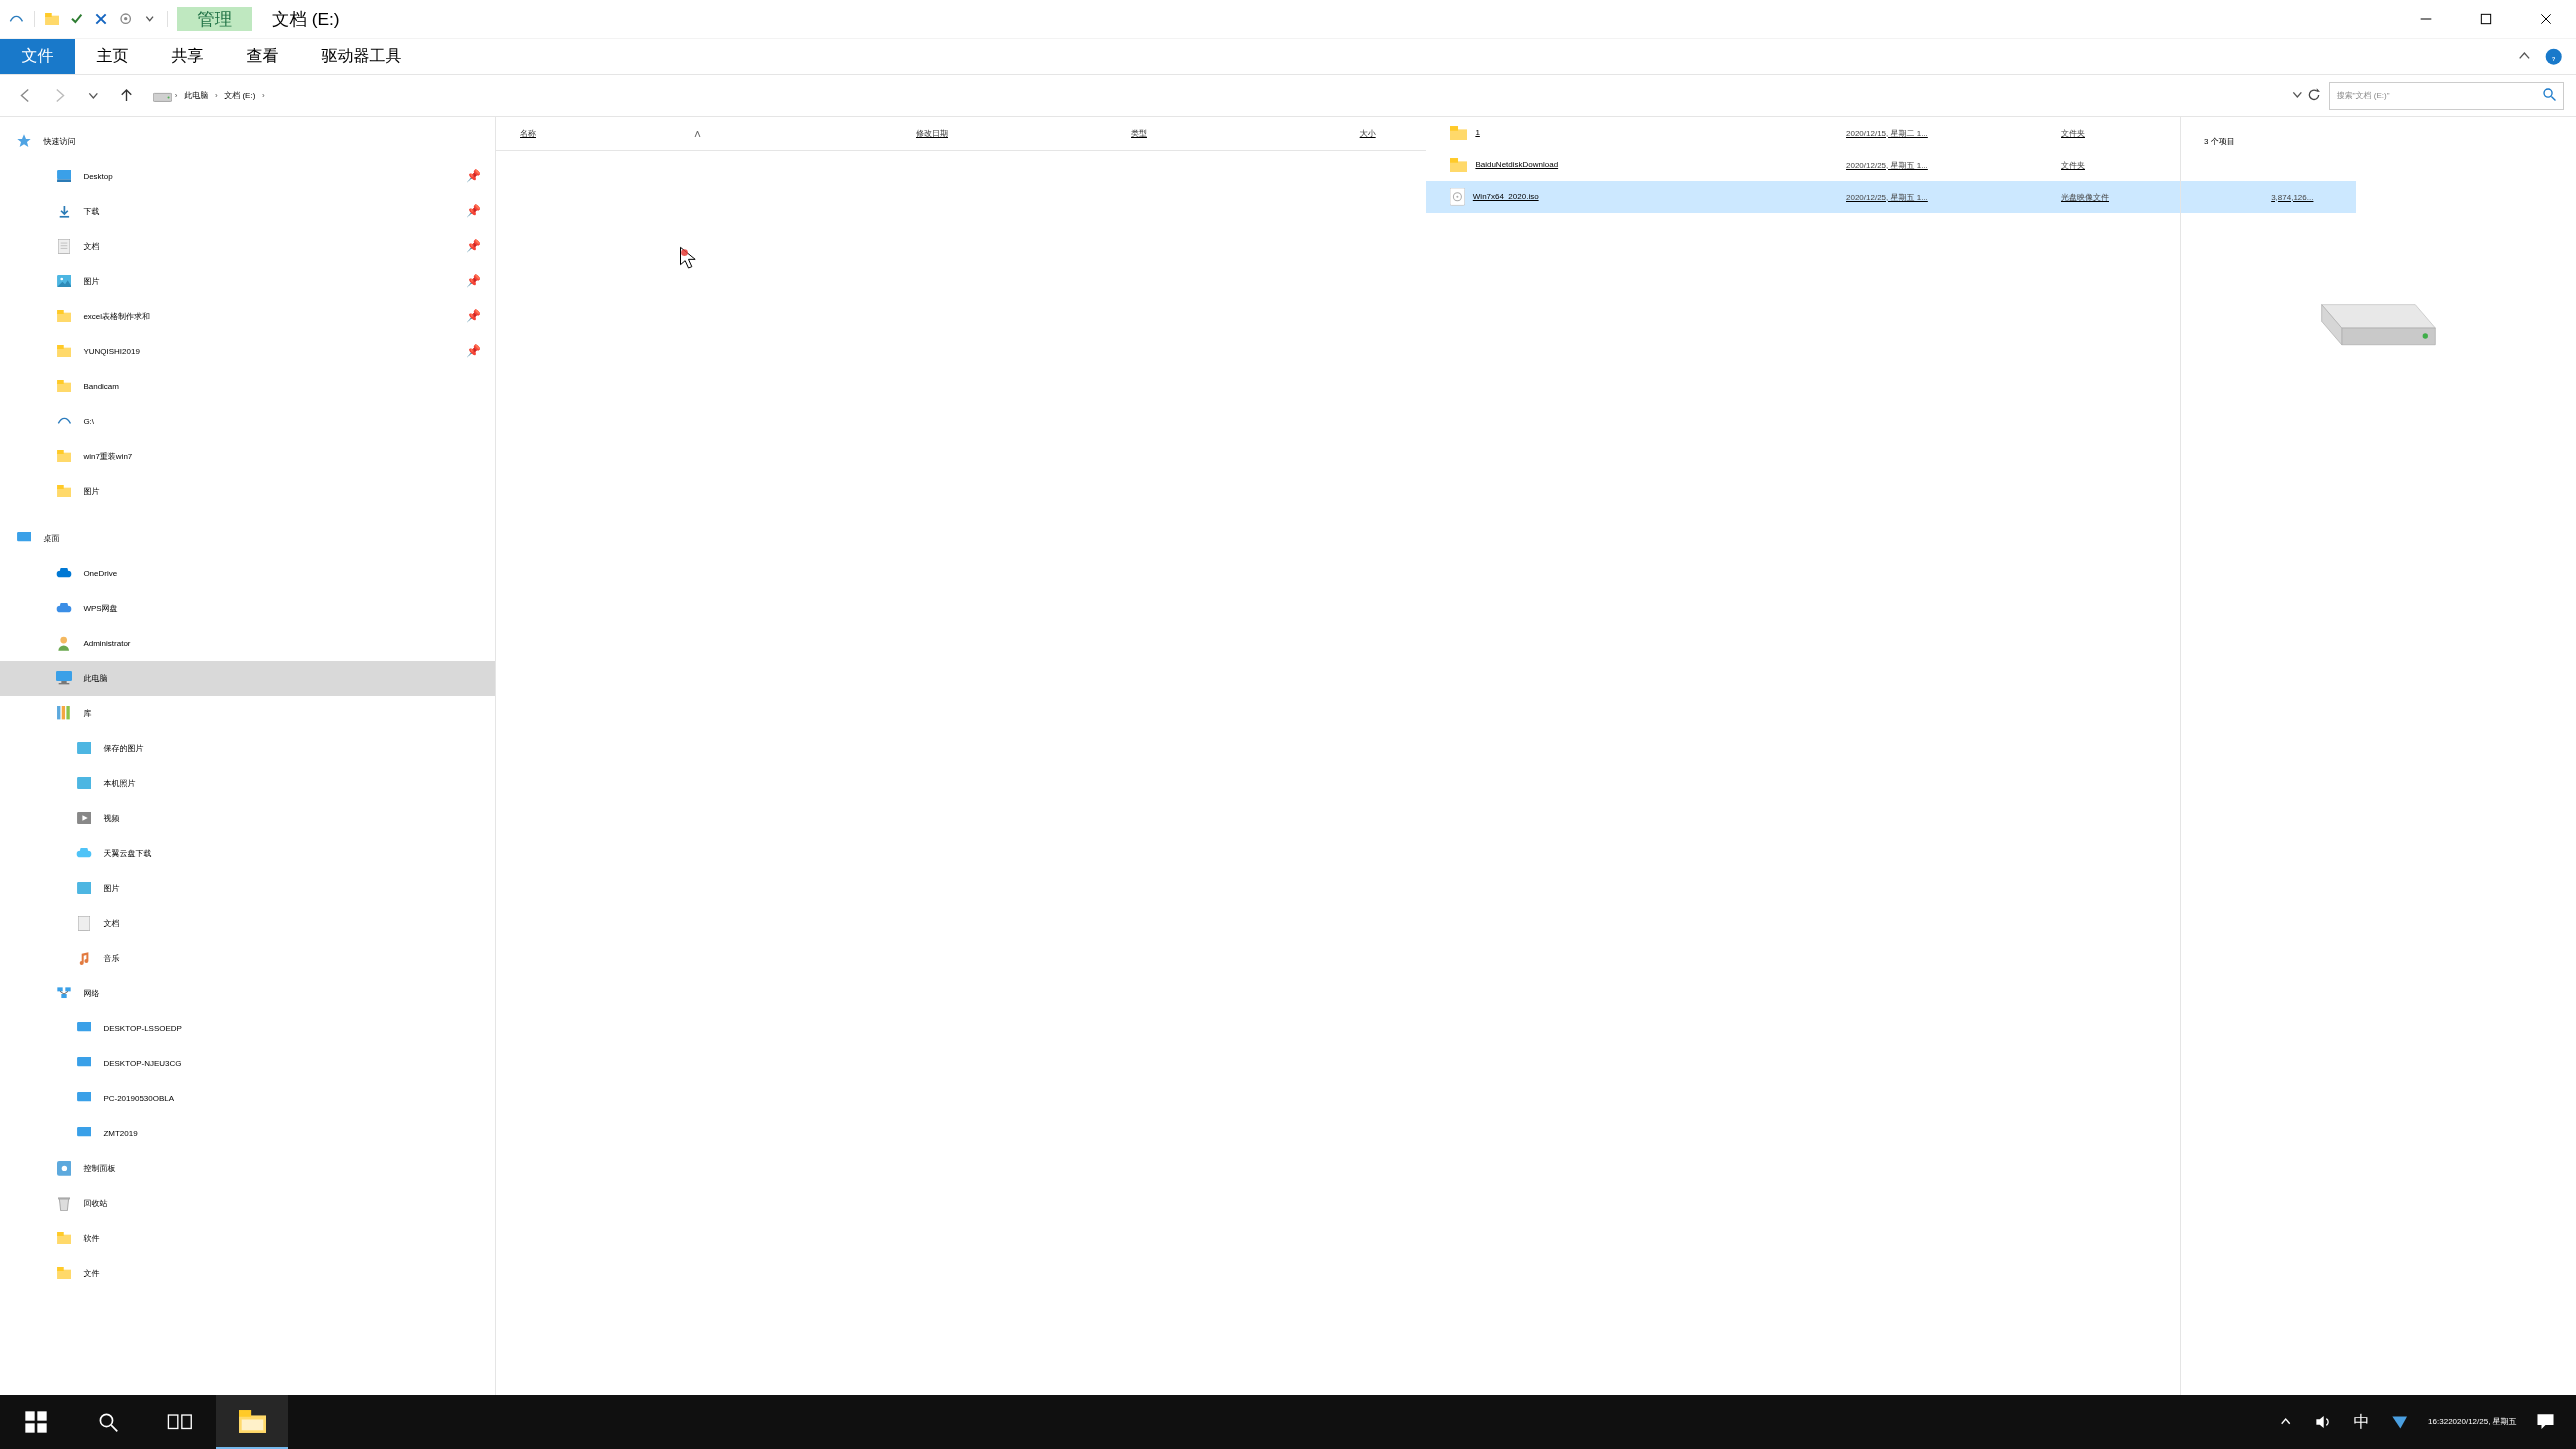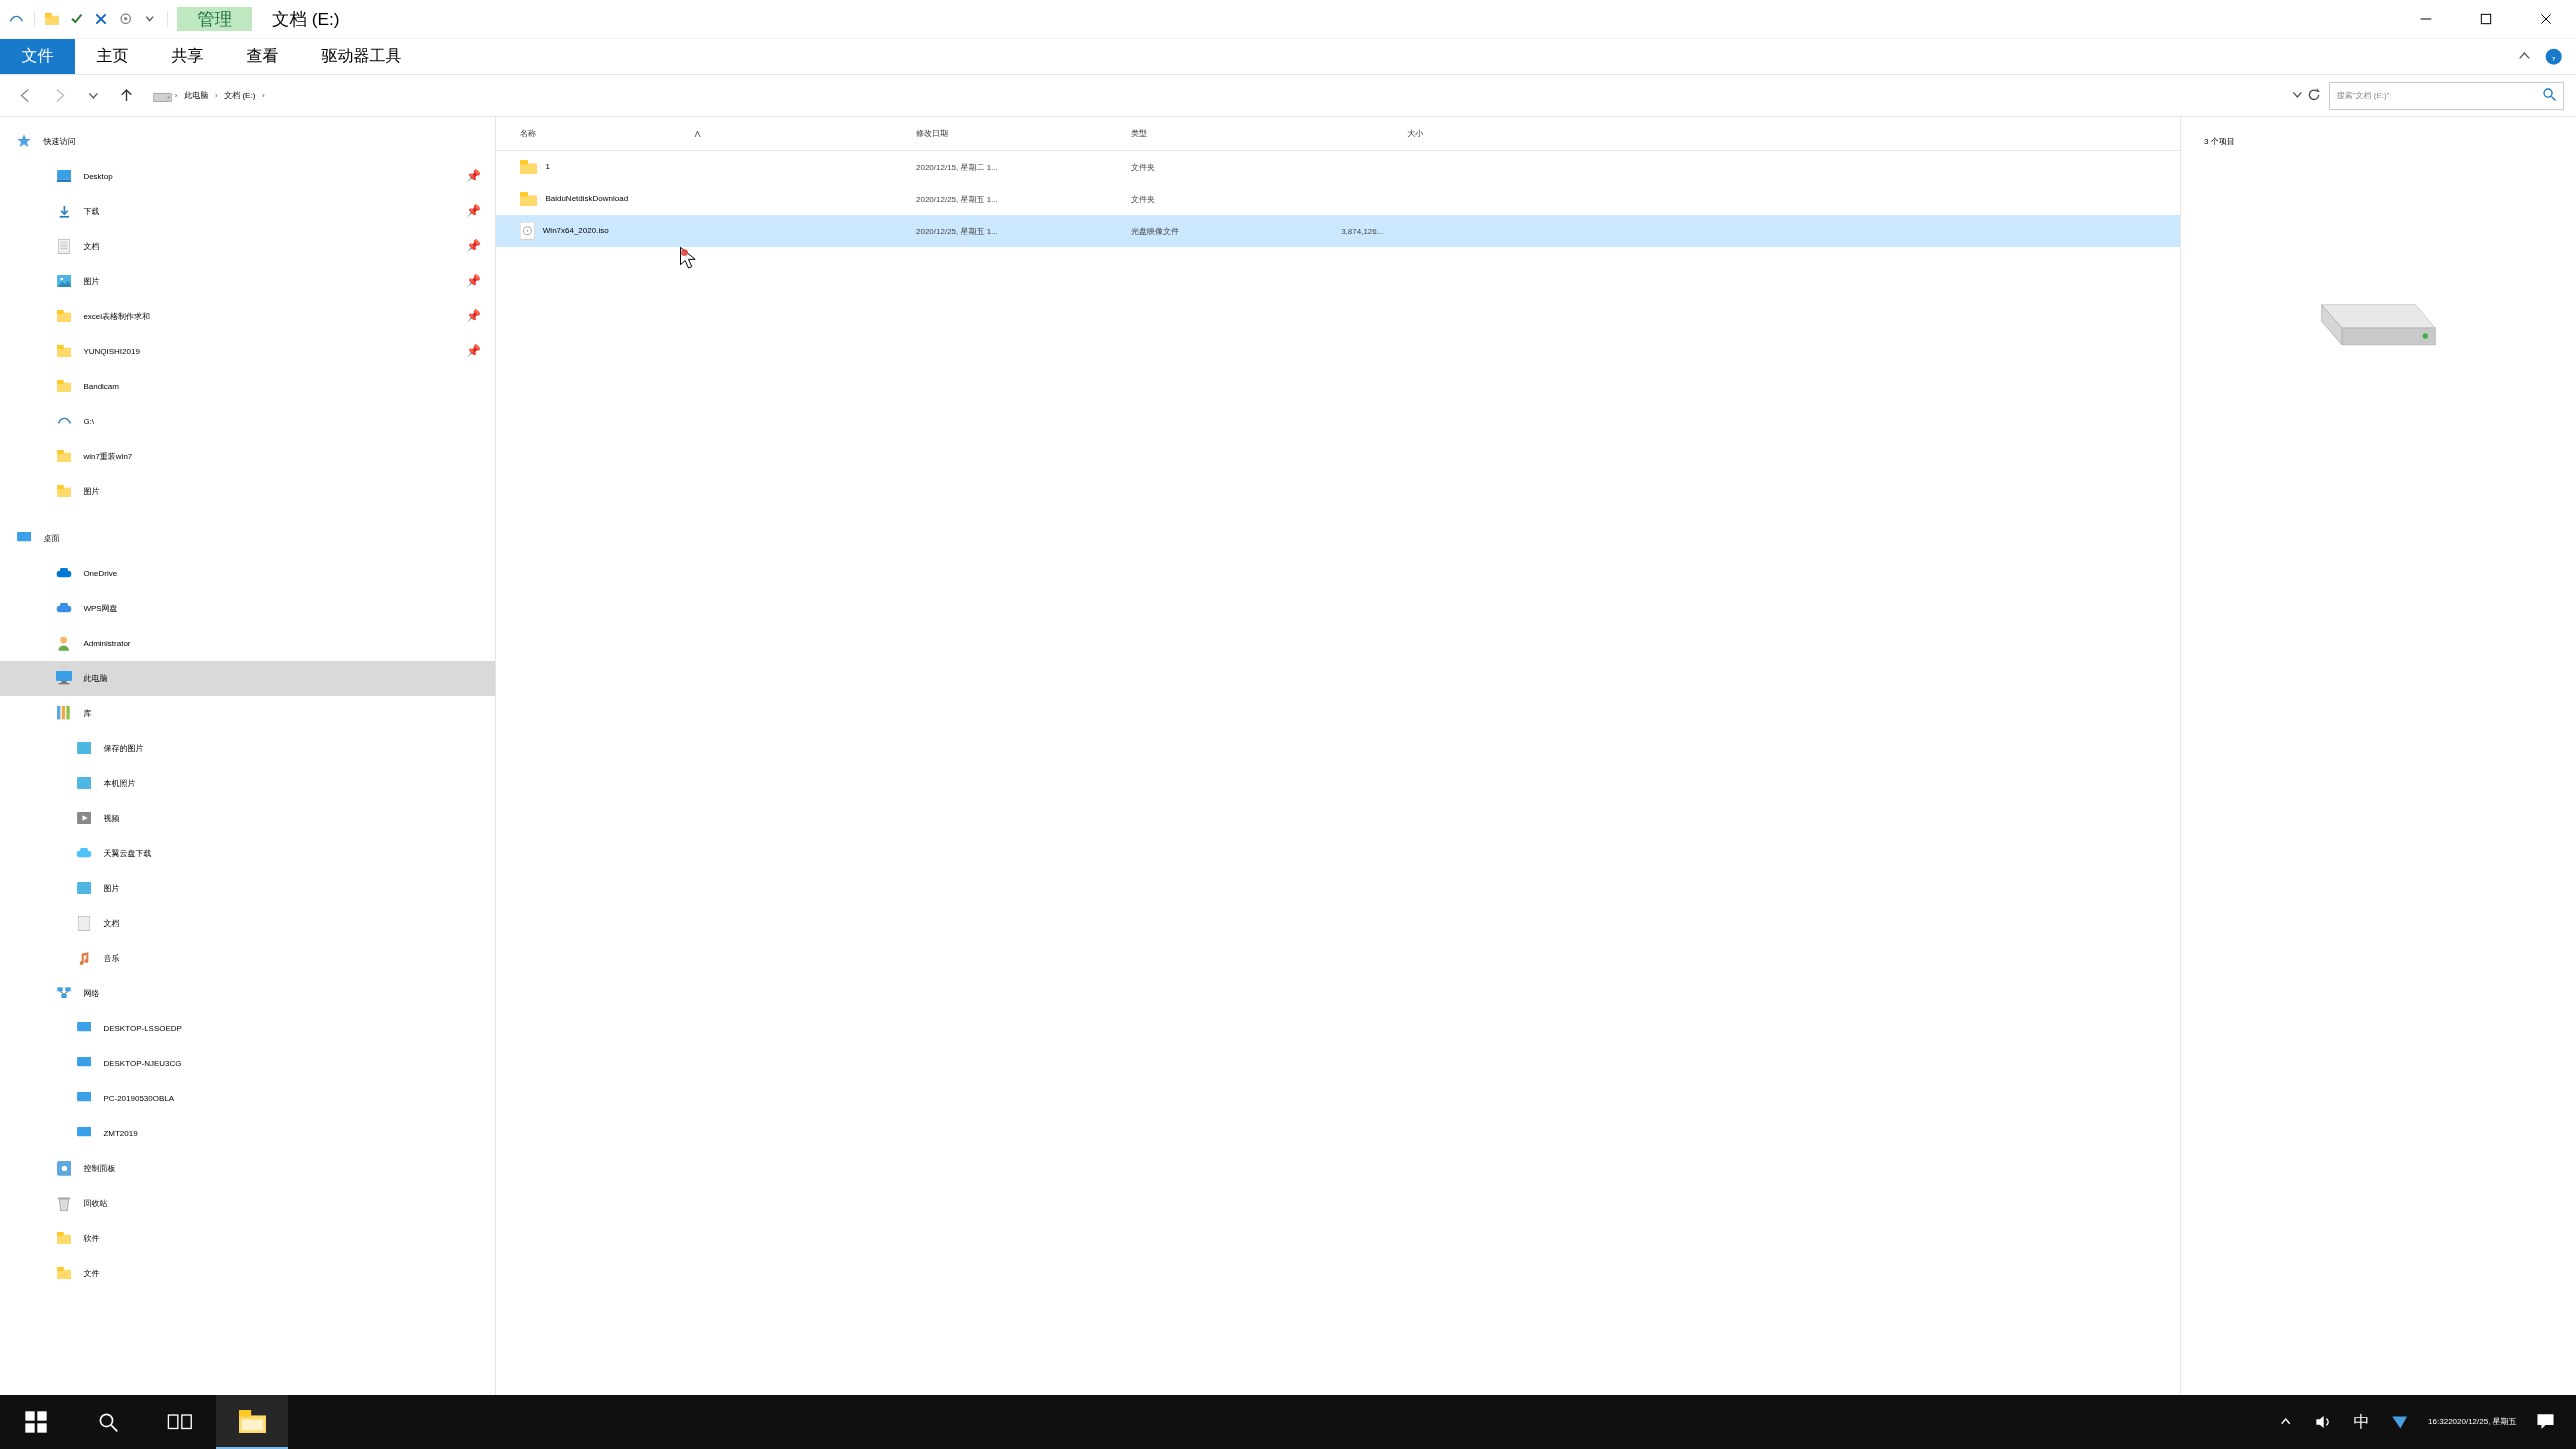--- a/index.html
+++ b/index.html
@@ -44,27 +44,27 @@
 .tree-item { display:flex; align-items:center; height:35px; padding-left:14px; gap:9.4px; font-size:16px; color:#000; position:relative; }
 .tree-item .pin { position:absolute; right:13.4px; color:#888; font-size:12px; }
 .tree-item.indent1 { padding-left:54px; }
 .tree-item.indent2 { padding-left:74px; }
 .tree-item.selected { background:#d9d9d9; }
 .tree-spacer { height:12px; }
 .tree-item .ico { width:20px; height:20px; display:flex; align-items:center; justify-content:center; }
 .ico svg { display:block; }
 
 
-.filepane { flex:1; display:flex; flex-direction:column; min-width:0; }
+.filepane { flex:1; display:flex; min-width:0;text-decoration:underline; }
 .columns { height:34px; display:flex; align-items:center; border-bottom:0.7px solid #e5e5e5; color:#333; font-size:16px; padding-left:24px; position:relative; }
 .col { padding-right:2.7px; }
 .col.name { width:396px; position:relative; }
 .col.date { width:215px; }
 .col.type { width:181px; }
-.col.size { width:114px; text-align:right; }
+.col.size { width:114px; text-align:center; }
 .sort-ind { position:absolute; left:174px; top:0; color:#666; font-size:12px; }
 
 .rows { flex:1; }
 .row { height:32px; display:flex; align-items:center; padding-left:24px; font-size:16px; color:#000; }
 .row.selected { background:#cce8ff; }
 .row .cell.name { width:396px; display:flex; align-items:center; gap:8px; }
 .row .cell.date { width:215px; color:#444; }
 .row .cell.type { width:181px; color:#444; }
 .row .cell.size { width:114px; color:#444; text-align:center; padding-right:13.4px; }
 

